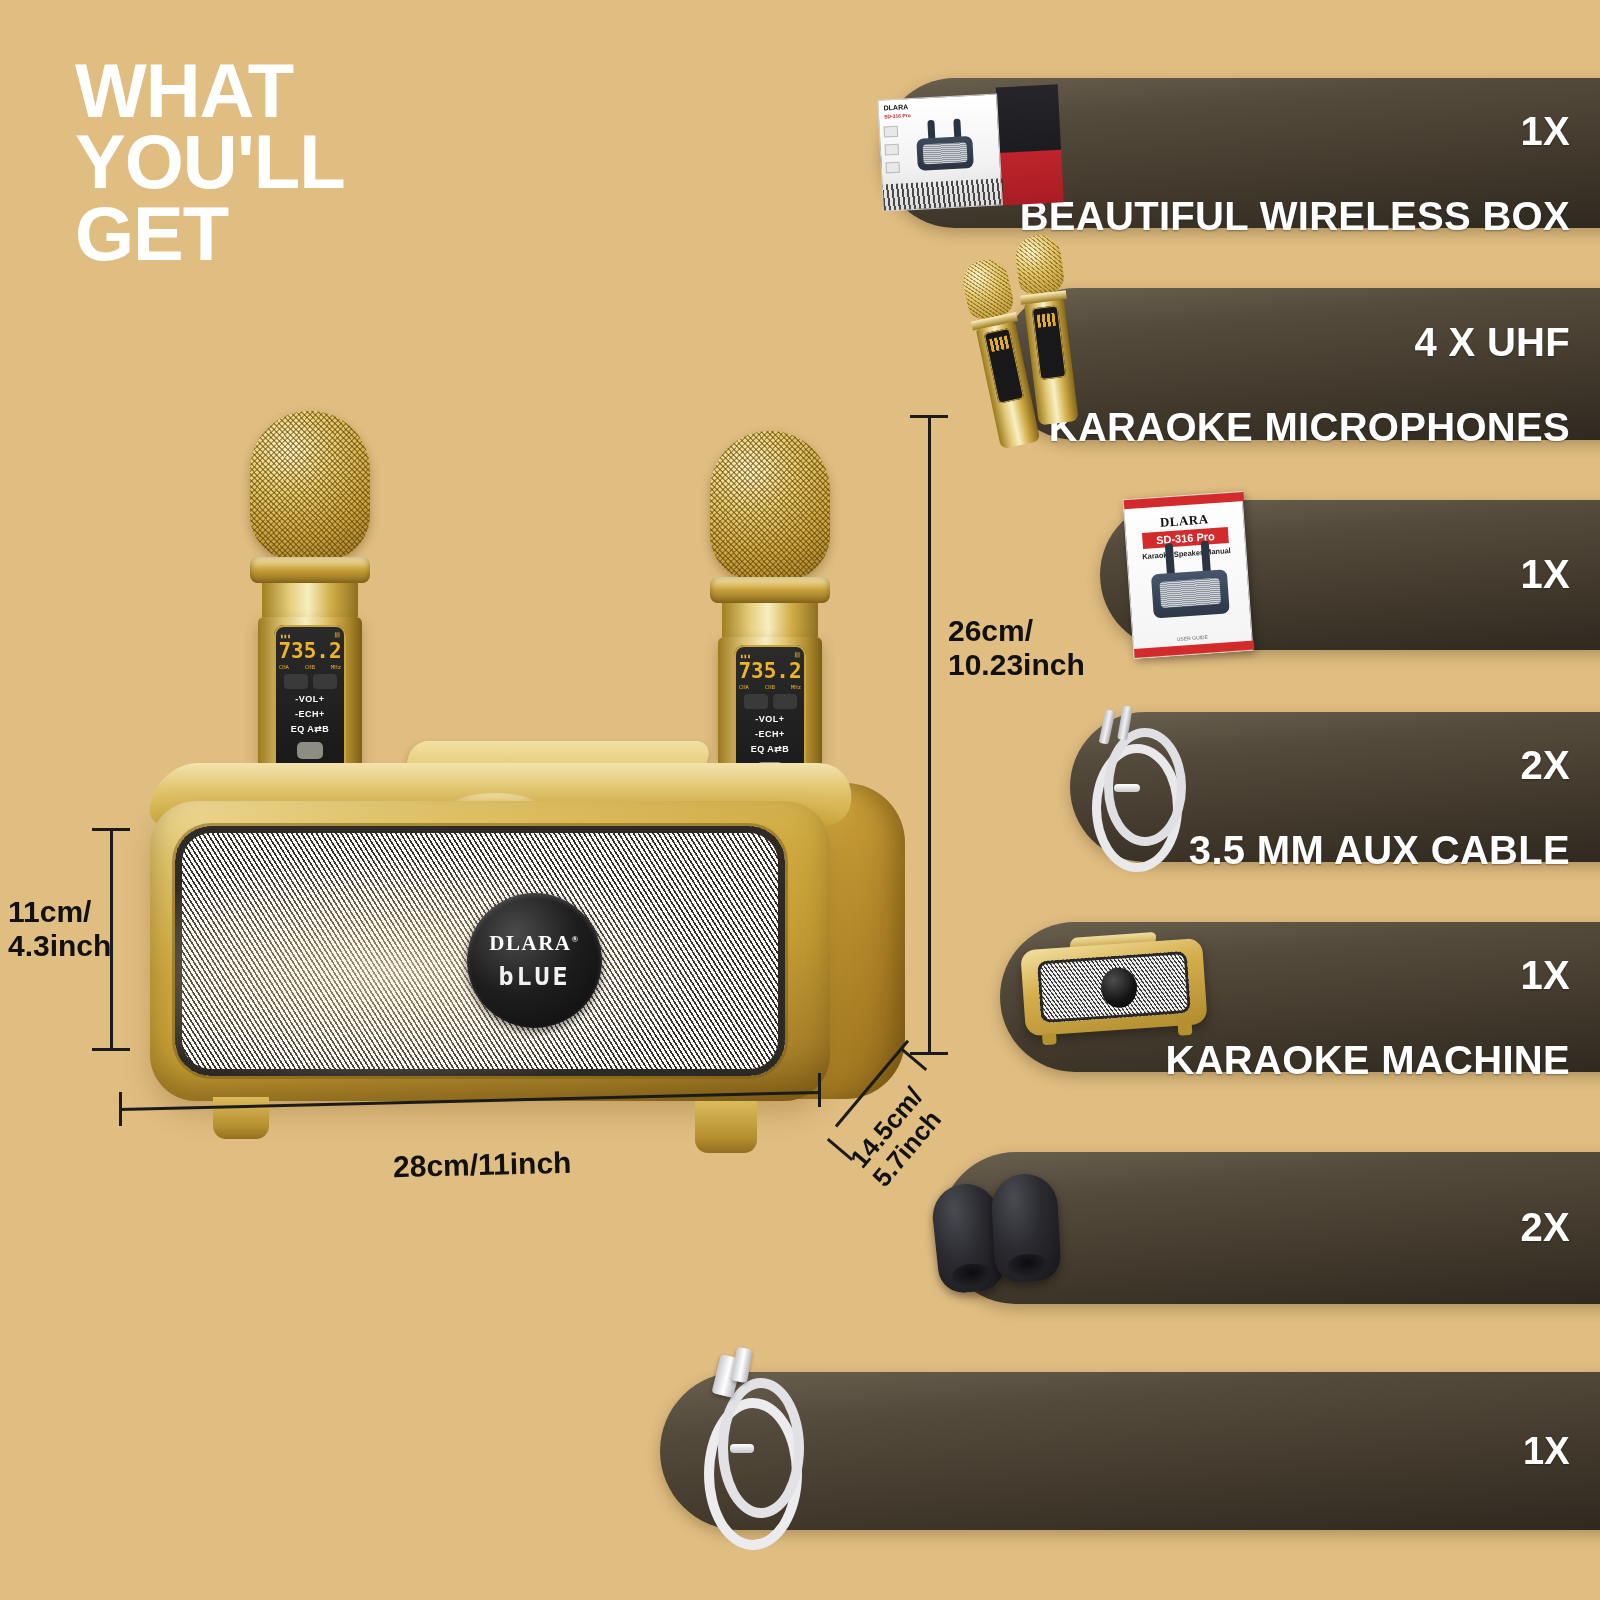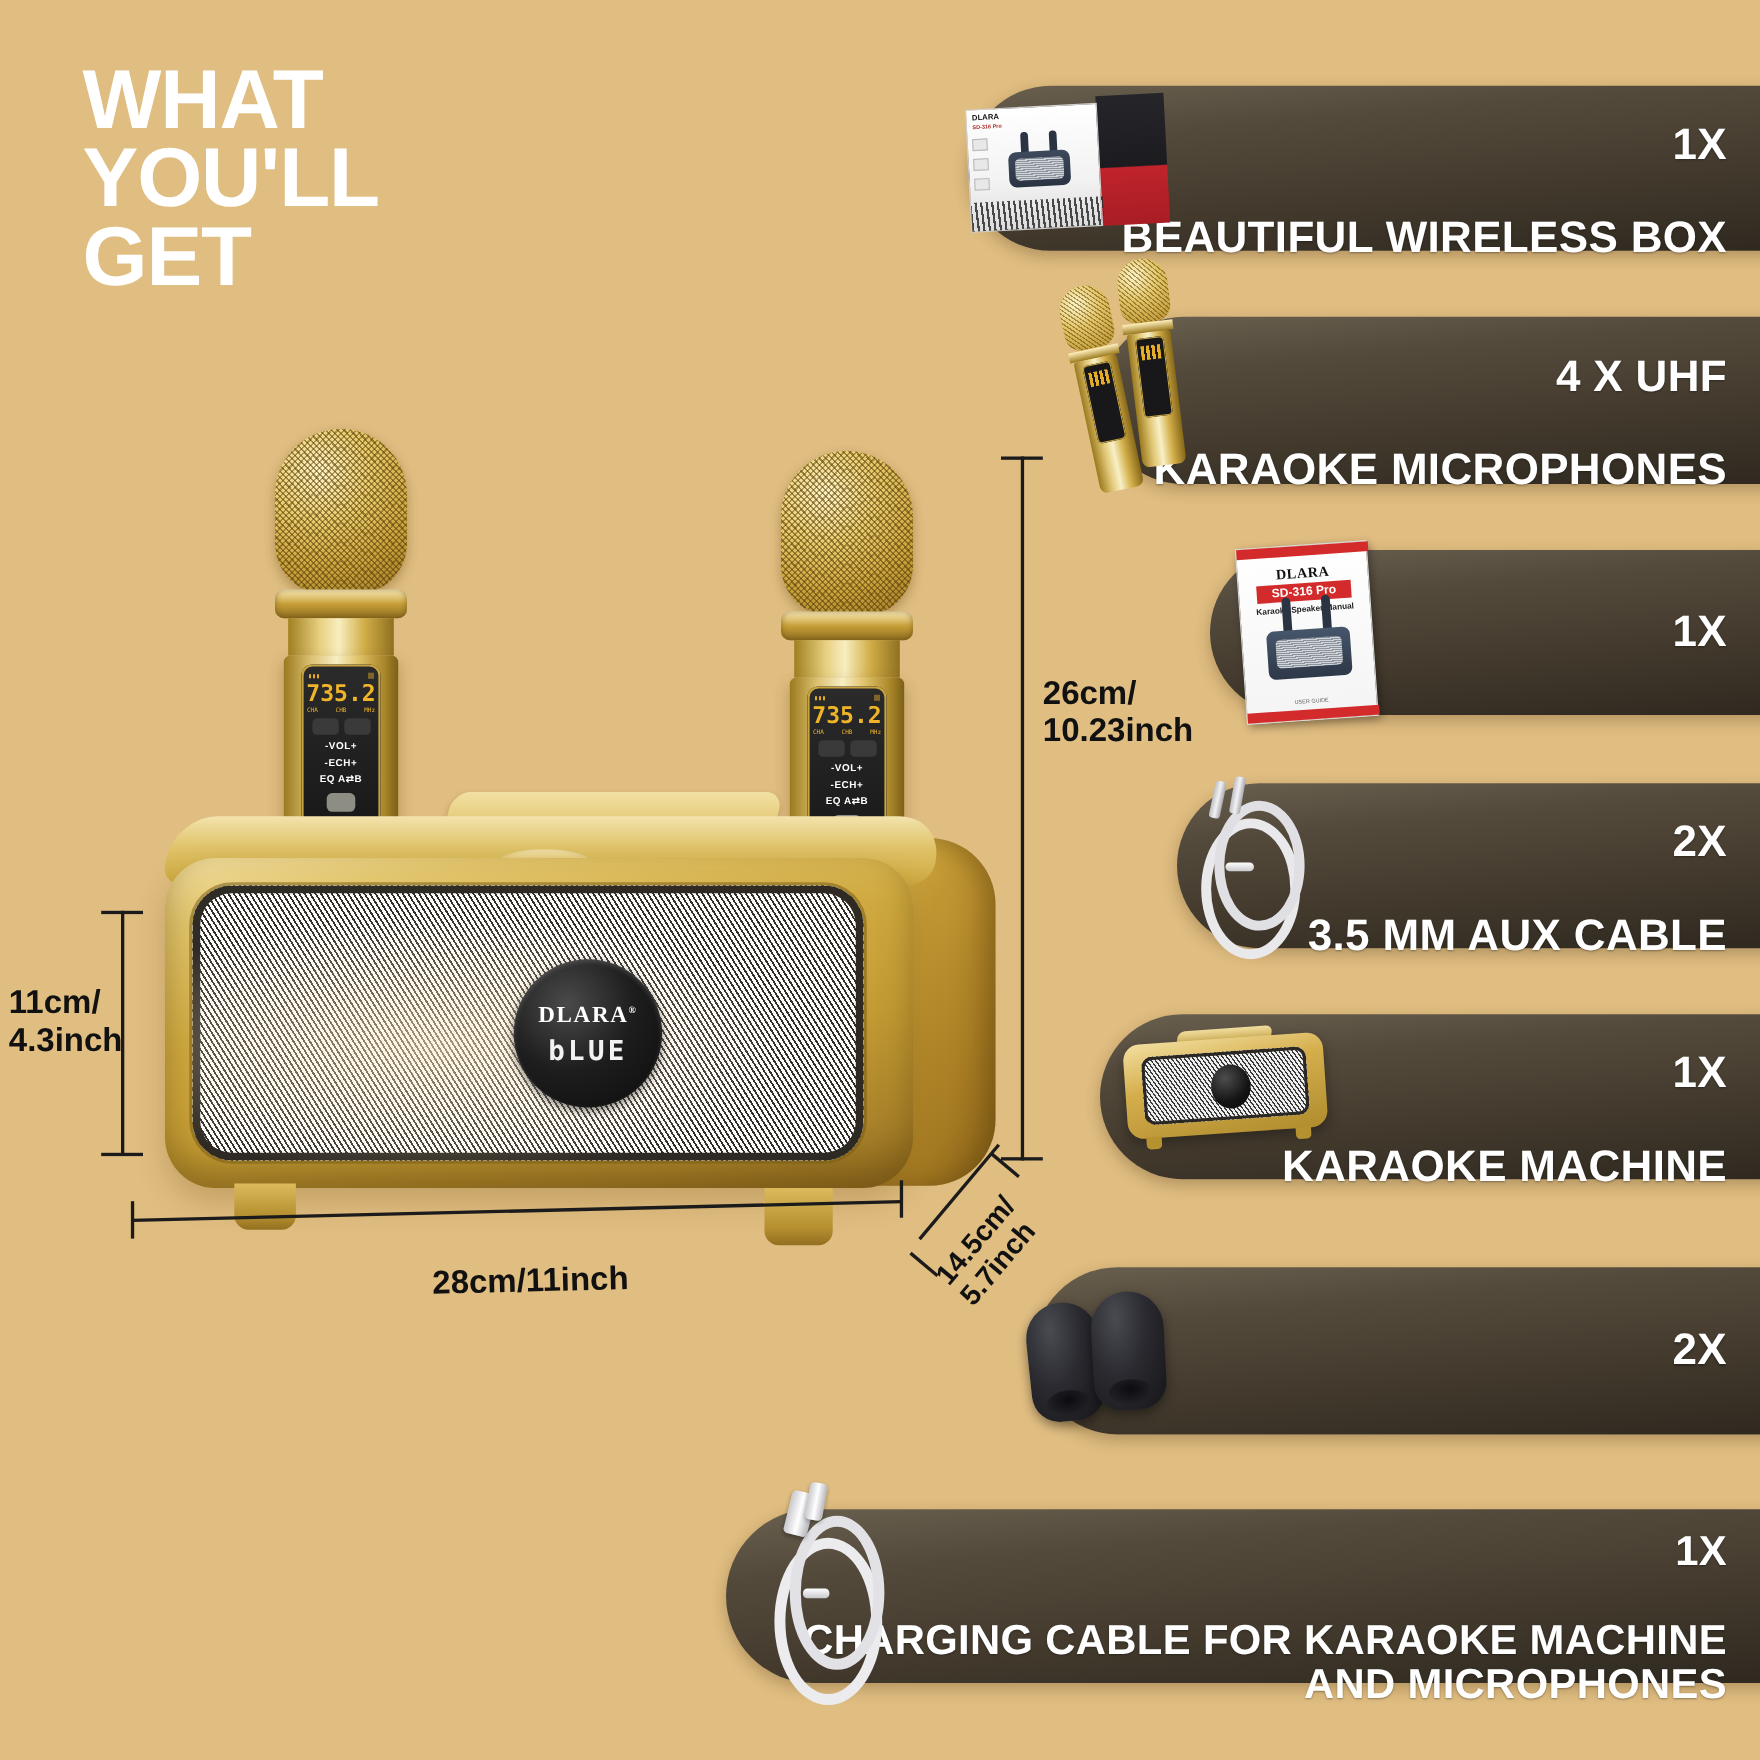--- a/index.html
+++ b/index.html
@@ -31,21 +31,21 @@
     text-align:right;color:#ffffff;font-weight:bold;
     line-height:1.06;letter-spacing:.3px;white-space:pre-line;
     text-shadow:0 1px 2px rgba(0,0,0,.35);
   }
   .pill .qty{
     display:block;font-weight:bold;
   }
   .thumb{position:absolute;}
 
   
-  #product{position:absolute;left:95px;top:390px;width:860px;height:800px;}
+  #product{position:absolute;left:95px;top:411px;width:860px;height:800px;}
 
   
   .body-main{
     position:absolute;left:55px;top:390px;width:680px;height:300px;
     border-radius:46px;
     background:linear-gradient(168deg,#f0dc9e 0%,#e2c56c 14%,#cfa93f 40%,#c39b33 62%,#a9822a 85%,#8d6a1f 100%);
     box-shadow:inset 0 -16px 30px rgba(90,65,10,.45), 0 12px 26px rgba(110,80,20,.25);
   }
   
   .body-side{
@@ -532,22 +532,20 @@
   <div class="thumb" style="left:935px;top:1172px;">
     <div class="foam">
       <div class="f" style="left:0px;top:12px;transform:rotate(-6deg);"></div>
       <div class="f" style="left:58px;top:2px;transform:rotate(-3deg);"></div>
     </div>
   </div>
 
   <div class="pill" style="left:660px;top:1372px;width:980px;height:158px;">
     <div class="txt" style="font-size:38px;">
       <span class="qty">1X</span>
-      <span>CHARGING CABLE FOR KARAOKE MACHINE
-AND MICROPHONES</span>
     </div>
   </div>
   <div class="thumb" style="left:690px;top:1338px;">
     <div class="chcable">
       <div class="loop" style="left:14px;top:60px;width:78px;height:132px;"></div>
       <div class="loop" style="left:28px;top:40px;width:66px;height:120px;border-color:#e2e2e6;"></div>
       <div class="usb" style="left:26px;top:18px;transform:rotate(14deg);"></div>
       <div class="usb" style="left:44px;top:10px;width:16px;height:34px;transform:rotate(10deg);"></div>
       <div class="tie" style="left:40px;top:106px;"></div>
     </div>

